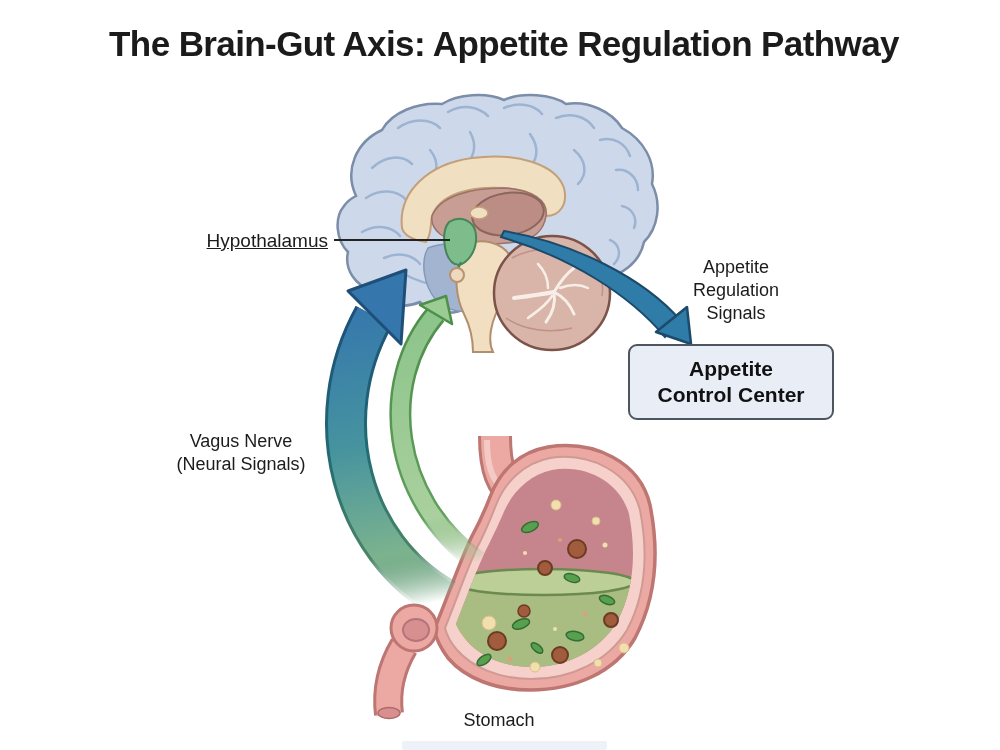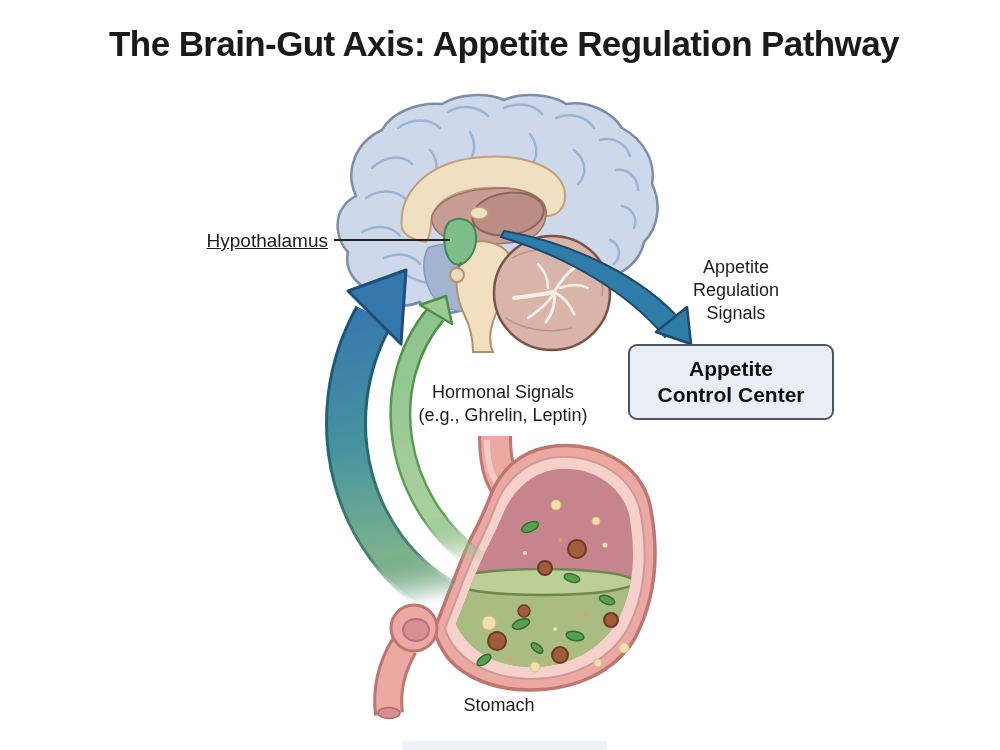--- a/index.html
+++ b/index.html
@@ -10,21 +10,21 @@
   .illustration{position:absolute;left:0;top:0;width:1000px;height:750px;}
   .title{
     position:absolute;left:8px;right:0;top:24px;text-align:center;
     font-size:35px;font-weight:bold;letter-spacing:-0.6px;color:#1b1b1b;
   }
   .lbl{position:absolute;font-size:18px;line-height:1.28;white-space:pre-line;color:#1c1c1c;}
   .lbl-hypothalamus{left:130px;top:229px;width:198px;text-align:right;font-size:19px;text-decoration:underline;}
   .lbl-appetite-signals{left:640px;top:256px;width:192px;text-align:center;}
   .lbl-hormonal{left:396px;top:381px;width:214px;text-align:center;}
   .lbl-vagus{left:145px;top:430px;width:192px;text-align:center;}
-  .lbl-stomach{left:418px;top:694px;width:162px;text-align:center;}
+  .lbl-stomach{left:418px;top:709px;width:162px;text-align:center;}
   .control-box{
     position:absolute;left:628px;top:344px;width:206px;height:76px;
     box-sizing:border-box;background:#e9eef6;border:2px solid #4d5560;border-radius:9px;
     display:flex;align-items:center;justify-content:center;text-align:center;
     font-size:21px;font-weight:bold;line-height:1.25;white-space:pre-line;color:#111;
   }
   .bottom-artifact{
     position:absolute;left:402px;top:741px;width:205px;height:9px;
     background:#dde7f1;opacity:.55;border-radius:2px;
   }
@@ -207,20 +207,20 @@
 
   <div class="lbl lbl-hypothalamus">Hypothalamus</div>
 
   <div class="lbl lbl-appetite-signals">Appetite
 Regulation
 Signals</div>
 
   <div class="control-box">Appetite
 Control Center</div>
 
-  <div class="lbl lbl-hormonal">Hormonal Signals
-(e.g., Ghrelin, Leptin)</div>
-
+
+  <div class="lbl lbl-vagus">Vagus Nerve
+(Neural Signals)</div>
 
   <div class="lbl lbl-stomach">Stomach</div>
 
   <div class="bottom-artifact"></div>
 </div>
 
 </body></html>

